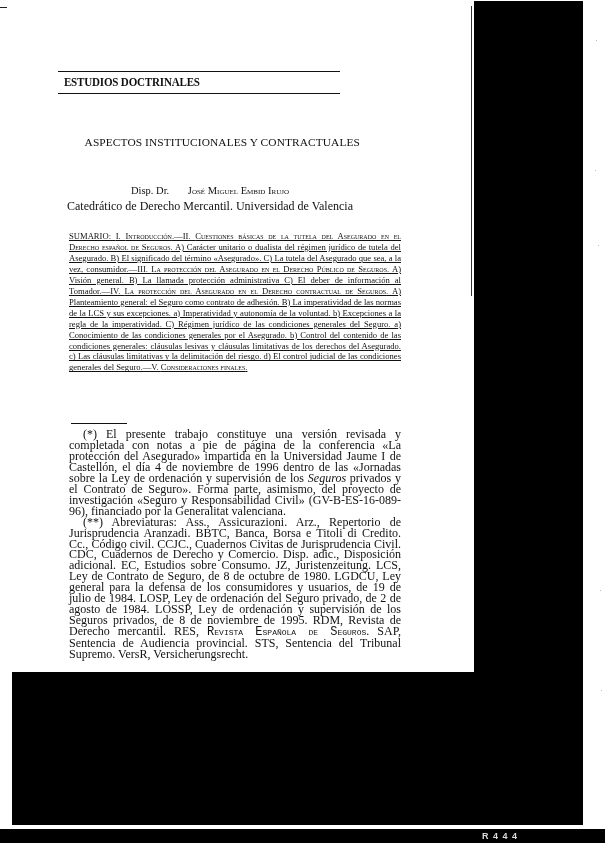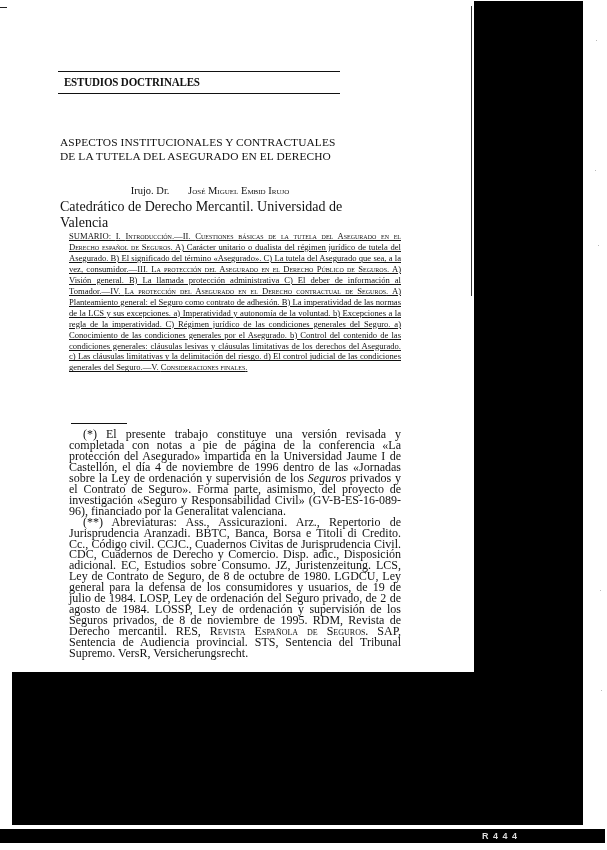--- a/index.html
+++ b/index.html
@@ -36,39 +36,39 @@
     .header-title {
       font-weight: bold;
       font-size: 12px;
       letter-spacing: -0.2px;
       transform: scaleX(0.92);
     }
     .title-block {
       position: absolute;
       left: 60px; top: 136px;
       width: 300px;
-      text-align: left;
+      text-align: right;
       font-size: 11.4px;
       line-height: 13.5px;
       letter-spacing: 0.1px;
     }
     .author {
       position: absolute;
       left: 60px; top: 185px;
       width: 300px;
       text-align: center;
       font-size: 10.5px;
     }
     .author .sc { font-variant: small-caps; margin-left: 16px; }
     .affiliation {
       position: absolute;
       left: 60px; top: 199px;
       width: 300px;
-      text-align: left;
-      font-size: 14px;
+      text-align: center;
+      font-size: 12px;
     }
     .summary {
       position: absolute;
       left: 69px; top: 231px;
       width: 332px;
       font-size: 8.6px;
       line-height: 10.95px;
       text-align: justify;
       hyphens: manual;
       text-decoration: underline;
@@ -86,21 +86,21 @@
       left: 69px; top: 429px;
       width: 332px;
       font-size: 12px;
       line-height: 10.95px;
       text-align: justify;
     }
     .footnotes p {
       margin: 0;
       text-indent: 14px;
     }
-    .footnotes .sc { font-variant: small-caps; }
+    .footnotes .sc { font-variant: small-caps; font-family: Liberation Mono, monospace; }
     .footnotes .it { font-style: italic; }
     
     .black-bar-right {
       position: absolute;
       left: 474px; top: 1px;
       width: 109px;
       height: 824px;
       background: #000;
     }
     .black-edge-line {
@@ -143,25 +143,24 @@
 <body>
 
 <div class="corner-mark"></div>
 
 <div class="header">
   <span class="header-title">ESTUDIOS DOCTRINALES</span>
 </div>
 
 <div class="title-block">
   <div>ASPECTOS INSTITUCIONALES Y CONTRACTUALES</div>
-  <div>DE LA TUTELA DEL ASEGURADO EN EL DERECHO</div>
 </div>
 
 <div class="author">
-  <span>Irujo. Dr. </span><span class="sc">José Miguel Embid Irujo</span>
+  <span>Disp. Dr. </span><span class="sc">José Miguel Embid Irujo</span>
 </div>
 
 <div class="affiliation">Catedrático de Derecho Mercantil. Universidad de Valencia</div>
 
 <div class="summary">
   <span>SUMARIO: </span><span>I. </span><span class="sc">Introducción</span><span>.—II. </span><span class="sc">Cuestiones básicas de la tutela del Asegurado en el Derecho español de Seguros</span><span>. A) Carácter unitario o dualista del régimen jurídico de tutela del Asegurado. B) El significado del término «Asegurado». C) La tutela del Ase­gurado que sea, a la vez, consumidor.—III. </span><span class="sc">La protección del Asegurado en el Dere­cho Público de Seguros</span><span>. A) Visión general. B) La llamada protección administrativa C) El deber de información al Tomador.—IV. </span><span class="sc">La protección del Asegurado en el De­recho contractual de Seguros</span><span>. A) Planteamiento general: el Seguro como contrato de adhesión. B) La imperatividad de las normas de la LCS y sus excepciones. a) Imperativi­dad y autonomía de la voluntad. b) Excepciones a la regla de la imperatividad. C) Régi­men jurídico de las condiciones generales del Seguro. a) Conocimiento de las condiciones generales por el Asegurado. b) Control del contenido de las condiciones generales: cláu­sulas lesivas y cláusulas limitativas de los derechos del Asegurado. c) Las cláusulas limi­tativas y la delimitación del riesgo. d) El control judicial de las condiciones generales del Seguro.—V. </span><span class="sc">Consideraciones finales</span><span>.</span>
 </div>
 
 <div class="fn-rule"></div>
 

